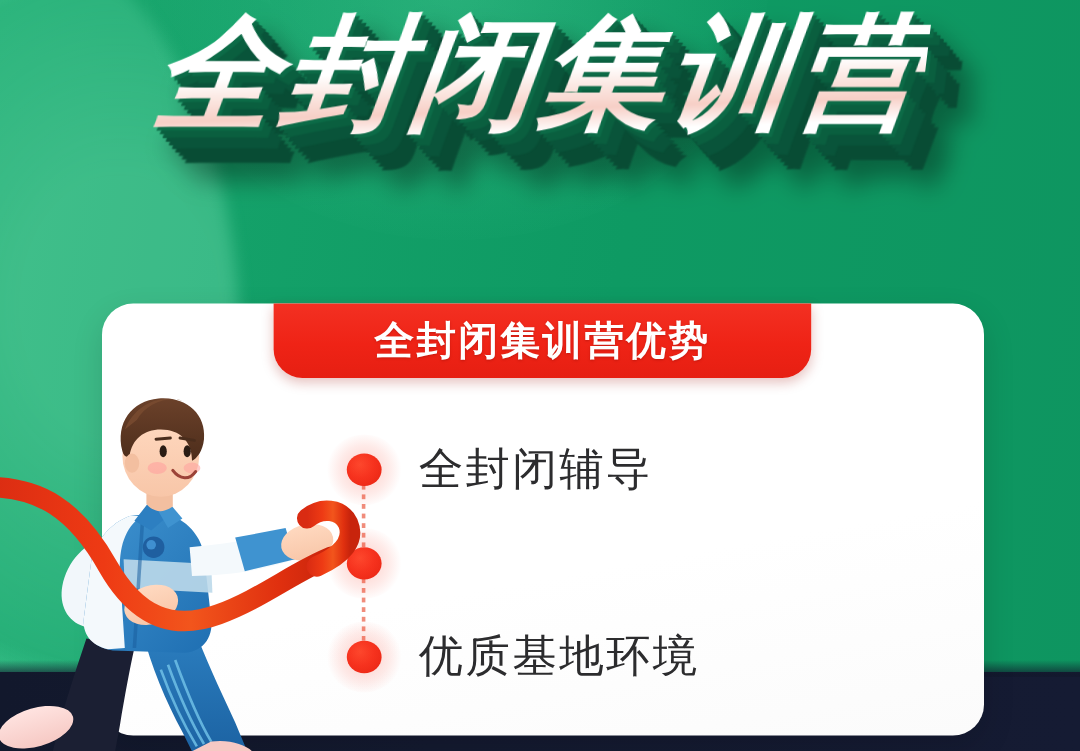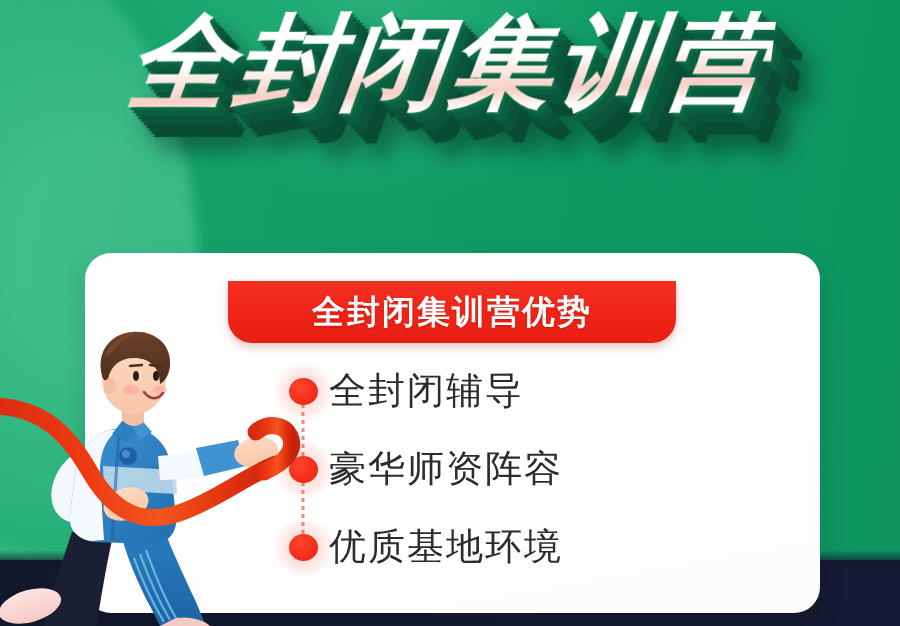--- a/index.html
+++ b/index.html
@@ -148,21 +148,20 @@
     position: absolute;
     left: 228px; top: 253px;
     width: 448px; height: 62px;
     background: linear-gradient(180deg,#f33022 0%, #ef2316 55%, #e61f12 100%);
     border-radius: 0 0 24px 24px;
     display: flex;
     align-items: center;
     justify-content: center;
     z-index: 7;
     box-shadow: 0 4px 10px rgba(160,20,10,.25);
-    margin-top: 28px;
   }
   .red-banner-text {
     color: #ffffff;
     font-size: 33px;
     font-weight: 900;
     letter-spacing: 2px;
     white-space: nowrap;
     text-shadow: 0 1px 2px rgba(120,10,5,.35);
   }
 
@@ -212,20 +211,21 @@
     background-image: linear-gradient(180deg, rgba(238,120,100,.85) 48%, rgba(255,255,255,0) 48%);
     background-size: 3px 8px;
     background-repeat: repeat-y;
     z-index: 1;
   }
   .bullet-label {
     font-size: 37px;
     font-weight: 400;
     color: #2c2c2e;
     letter-spacing: 2px;
+    margin-left: 20px;
     white-space: nowrap;
     font-family: "Liberation Sans", "DejaVu Sans", sans-serif;
   }
 
   
   .runner {
     position: absolute;
     left: 0px; top: 318px;
     width: 300px; height: 308px;
     z-index: 9;
@@ -270,21 +270,20 @@
         <span class="connector"></span>
       </div>
       <span class="bullet-label">全封闭辅导</span>
     </div>
 
     <div class="bullet-row">
       <div class="dot-col">
         <span class="dot"></span>
         <span class="connector"></span>
       </div>
-      <span class="bullet-label">豪华师资阵容</span>
     </div>
 
     <div class="bullet-row">
       <div class="dot-col">
         <span class="dot"></span>
       </div>
       <span class="bullet-label">优质基地环境</span>
     </div>
 
   </div>

